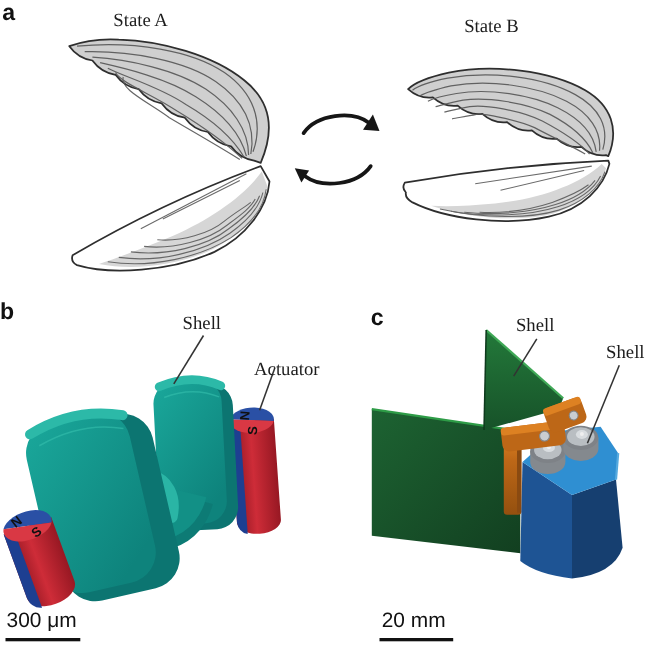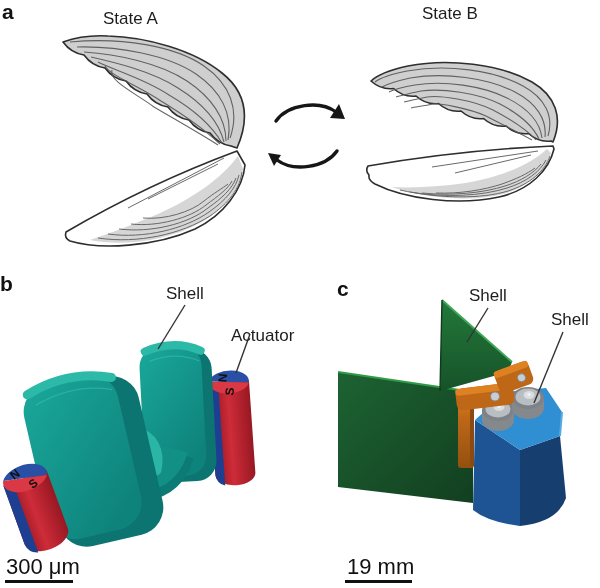--- a/index.html
+++ b/index.html
@@ -1,21 +1,21 @@
 <!DOCTYPE html>
 <html><head>
 <meta charset="utf-8">
 <style>
   html,body{margin:0;padding:0;background:#fff;}
   .canvas{position:relative;width:600px;height:588px;background:#ffffff;overflow:hidden;
           font-family:"Liberation Sans","DejaVu Sans",sans-serif;color:#1a1a1a;}
   .abs{position:absolute;white-space:nowrap;}
   .panel-letter{font-size:21px;font-weight:700;color:#111;}
-  .fig-label{font-size:17px;color:#1d1d1d;}
-  .scale-text{font-size:22px;color:#111;}
+  .fig-label{font-size:17px;color:#1d1d1d;font-family:Liberation Serif, serif;}
+  .scale-text{font-size:19px;color:#111;}
   .scalebar{position:absolute;height:3px;background:#111;}
   svg{position:absolute;display:block;}
   .magnet-letter{font-size:12px;font-weight:600;fill:#101010;}
 </style>
 </head>
 <body>
 
 <div class="canvas">
 
   <svg style="left:0;top:0;" width="600" height="268" viewBox="0 0 600 268">
@@ -208,29 +208,29 @@
     </g>
 
     <g stroke="#333" stroke-width="1.4" fill="none">
       <path d="M 178 38 L 157 72"></path>
       <path d="M 253 62 L 224 133"></path>
     </g>
   </svg>
 
   <div class="abs panel-letter" style="left:2px;top:0px;">a</div>
   <div class="abs fig-label" style="left:103px;top:9px;">State A</div>
-  <div class="abs fig-label" style="left:422px;top:4px;">State B</div>
+  <div class="abs fig-label" style="left:422px;top:14px;">State B</div>
 
   <div class="abs panel-letter" style="left:0px;top:272px;">b</div>
   <div class="abs fig-label" style="left:166px;top:284px;">Shell</div>
   <div class="abs fig-label" style="left:231px;top:326px;">Actuator</div>
 
   <div class="abs panel-letter" style="left:337px;top:277px;">c</div>
   <div class="abs fig-label" style="left:469px;top:286px;">Shell</div>
   <div class="abs fig-label" style="left:551px;top:310px;">Shell</div>
 
   <div class="abs scale-text" style="left:6px;top:554px;">300 μm</div>
   <div class="scalebar" style="left:5px;top:580px;width:68px;"></div>
 
-  <div class="abs scale-text" style="left:347px;top:554px;">19 mm</div>
+  <div class="abs scale-text" style="left:347px;top:554px;">20 mm</div>
   <div class="scalebar" style="left:345px;top:580px;width:67px;"></div>
 
 </div>
 
 </body></html>

